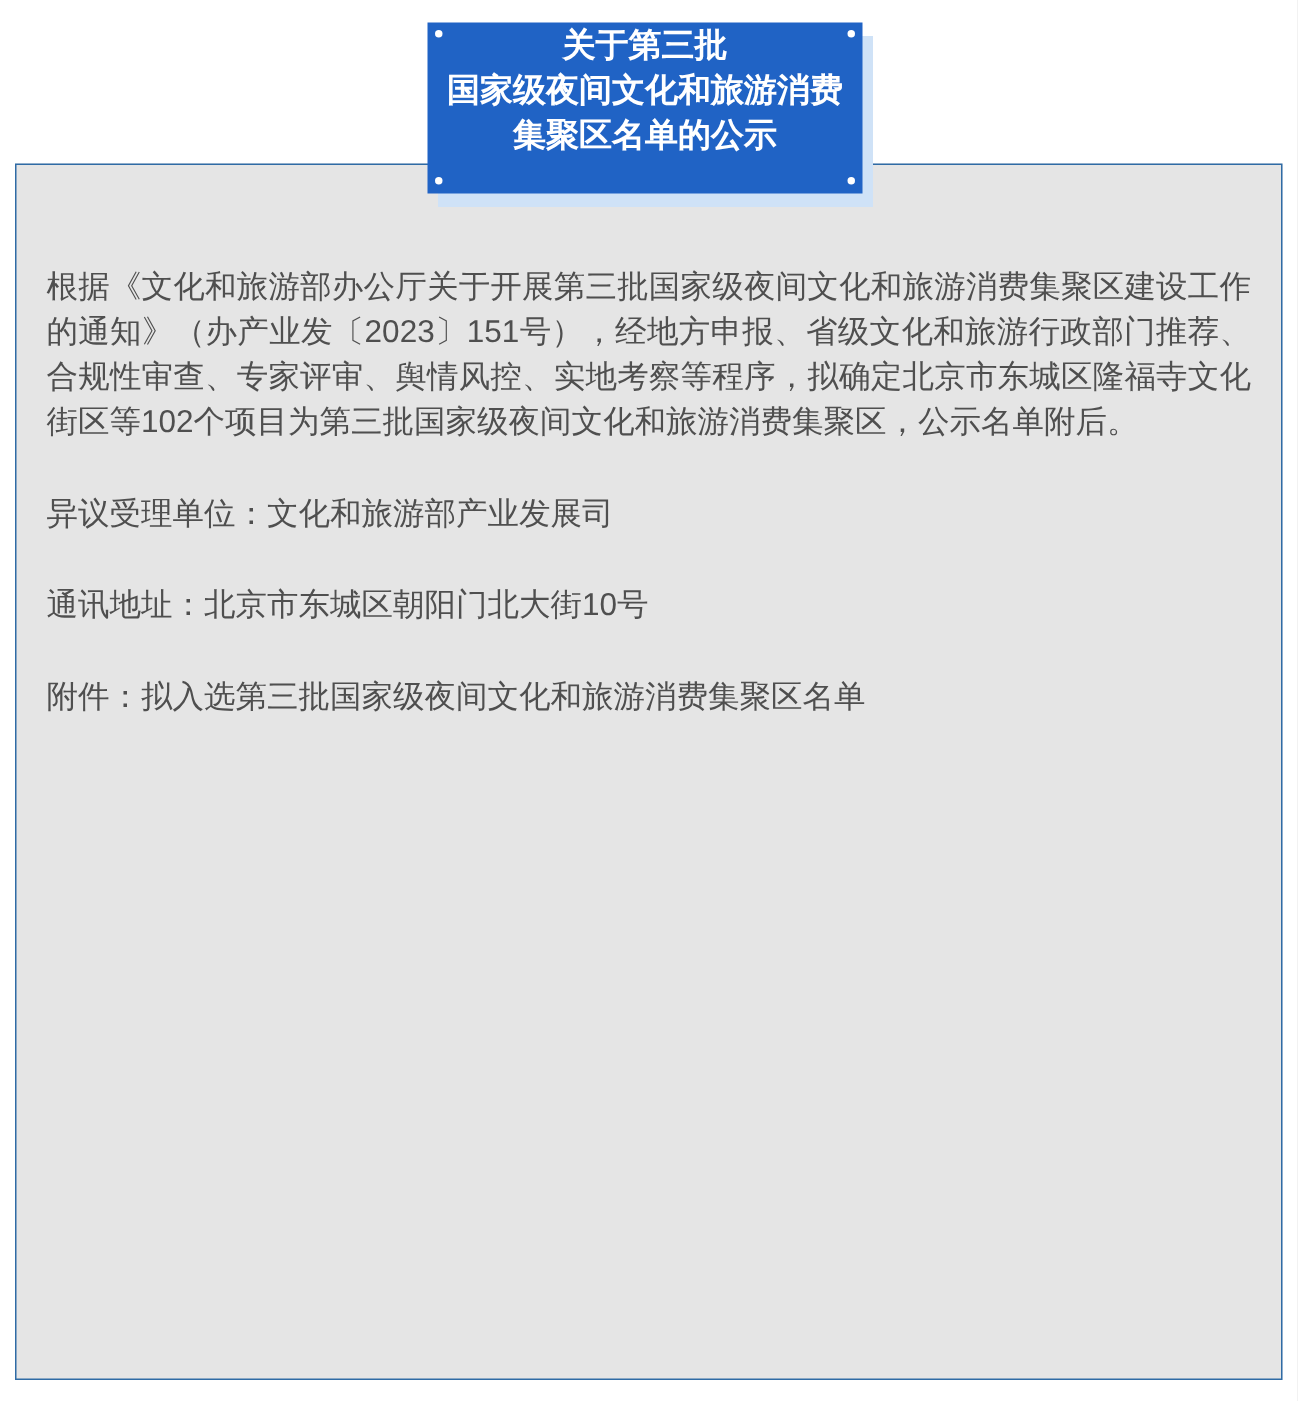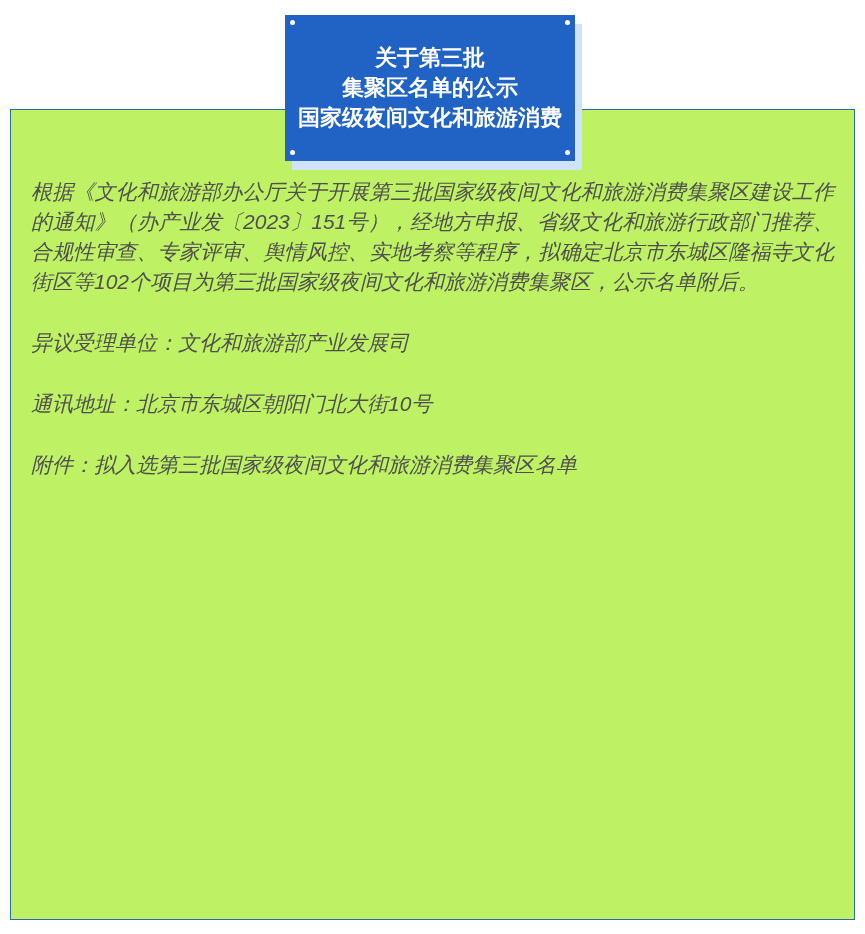--- a/index.html
+++ b/index.html
@@ -8,26 +8,26 @@
     background: #ffffff;
     font-family: "Liberation Sans", "DejaVu Sans", sans-serif;
     overflow: hidden;
   }
   .page { position: relative; width: 865px; height: 934px; }
 
   
   .title-card {
     position: absolute;
     left: 285px; top: 15px;
-    width: 290px; height: 146px;
+    width: 290px; height: 114px;
     background: #2063c5;
     box-shadow: 7px 9px 0 #cfe2f7;
     z-index: 2;
     display: flex; flex-direction: column;
-    justify-content: center; align-items: center;
+    align-items: center;
   }
   .title-line {
     color: #ffffff;
     font-size: 22px;
     font-weight: 700;
     line-height: 30px;
     text-align: center;
     white-space: nowrap;
   }
   .dot {
@@ -41,24 +41,23 @@
   .dot.bl { left: 5px;  bottom: 6px; }
   .dot.br { right: 5px; bottom: 6px; }
 
   
   .body-card {
     position: absolute;
     left: 10px; top: 109px;
     width: 845px; height: 811px;
     border: 1px solid #2f6ba5;
     box-sizing: border-box;
-    background: #bef264;
+    background: #e5e5e5;
     padding: 67px 20px 0 20px;
     z-index: 1;
-    font-style: italic;
   }
   .body-card p {
     margin: 0 0 31px 0;
     font-size: 21px;
     line-height: 30px;
     color: #4f4f4f;
     text-align: justify;
   }
   .body-card p.right { text-align: right; }
 </style>
@@ -66,22 +65,22 @@
 <body>
 
 <div class="page">
 
   <div class="title-card">
     <span class="dot tl"></span>
     <span class="dot tr"></span>
     <span class="dot bl"></span>
     <span class="dot br"></span>
     <div class="title-line">关于第三批</div>
+    <div class="title-line">国家级夜间文化和旅游消费</div>
     <div class="title-line">集聚区名单的公示</div>
-    <div class="title-line">国家级夜间文化和旅游消费</div>
   </div>
 
   <div class="body-card">
     <p>根据《文化和旅游部办公厅关于开展第三批国家级夜间文化和旅游消费集聚区建设工作的通知》（办产业发〔2023〕151号），经地方申报、省级文化和旅游行政部门推荐、合规性审查、专家评审、舆情风控、实地考察等程序，拟确定北京市东城区隆福寺文化街区等102个项目为第三批国家级夜间文化和旅游消费集聚区，公示名单附后。</p>
     <p>异议受理单位：文化和旅游部产业发展司</p>
     <p>通讯地址：北京市东城区朝阳门北大街10号</p>
     <p>附件：拟入选第三批国家级夜间文化和旅游消费集聚区名单</p>
   </div>
 
 </div>

